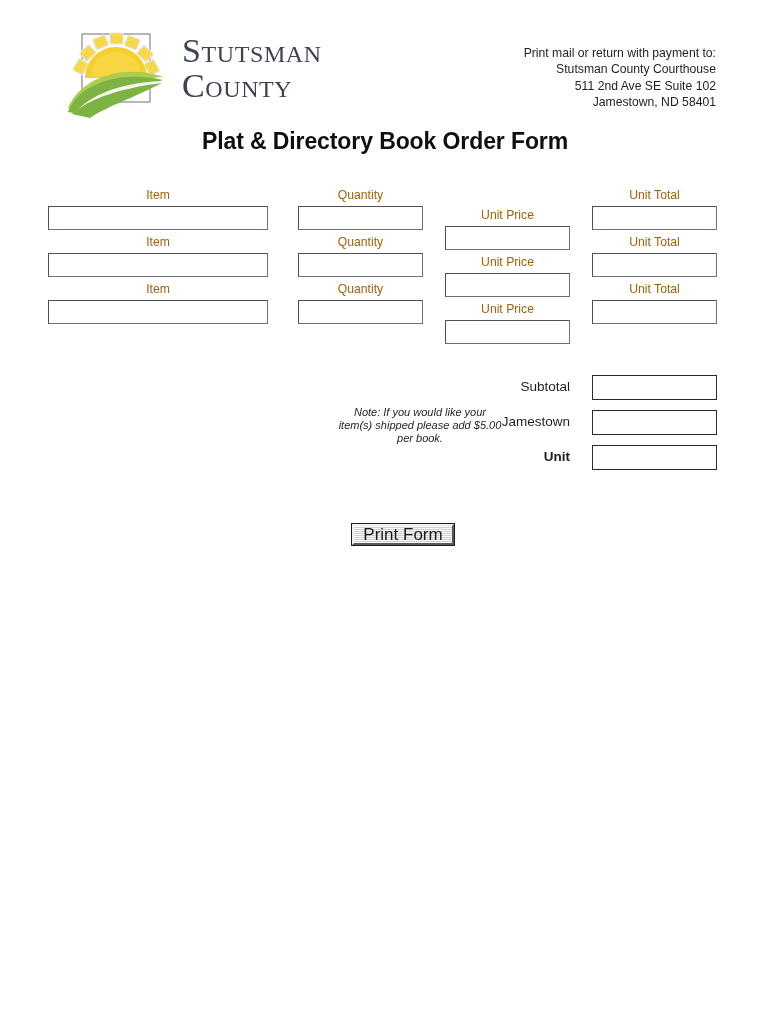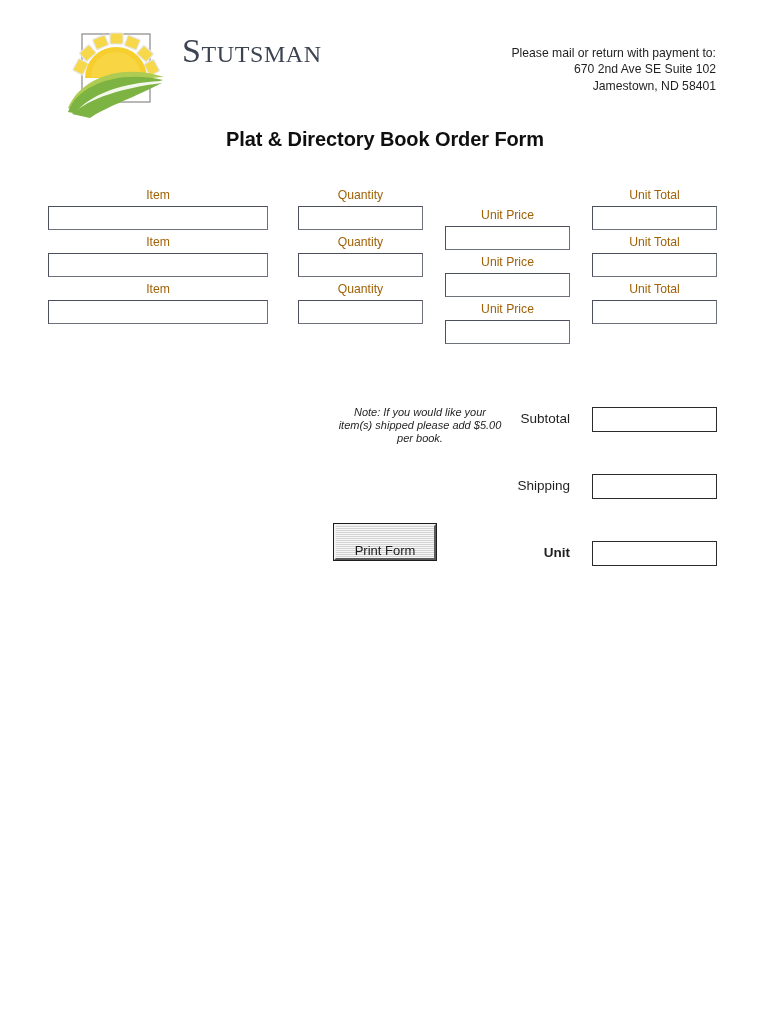--- a/index.html
+++ b/index.html
@@ -64,21 +64,21 @@
     white-space: nowrap;
   }
   .mail-block span { display: block; }
 
   .form-title {
     position: absolute;
     left: 0;
     right: 0;
     top: 128px;
     text-align: center;
-    font-size: 20px;
+    font-size: 23px;
     font-weight: bold;
     color: #0f0f0f;
     letter-spacing: -0.1px;
   }
 
   
   .rows {
     position: absolute;
     left: 0;
     top: 188px;
@@ -124,21 +124,20 @@
   
   .totals {
     position: absolute;
     left: 0;
     top: 375px;
     width: 770px;
   }
   .trow {
     position: relative;
     height: 35px;
-    margin-top: 32px;
   }
   .trow .tlabel {
     position: absolute;
     left: 430px;
     width: 140px;
     text-align: right;
     top: 4px;
     font-size: 13.5px;
     color: #1f1f1f;
   }
@@ -167,36 +166,36 @@
     text-align: center;
     font-style: italic;
     font-size: 11px;
     line-height: 13.2px;
     color: #1f1f1f;
   }
 
   
   .print-btn {
     position: absolute;
-    left: 334px;
+    left: 352px;
     top: 524px;
     width: 102px;
     height: 21px;
     box-sizing: border-box;
-    padding: 16px;
+    padding: 0;
     background:
       repeating-linear-gradient(0deg, rgba(255,255,255,0.85) 0 1px, rgba(0,0,0,0) 1px 2px),
       #d2d2d2;
     border-top: 2px solid #f1f1f1;
     border-left: 2px solid #f1f1f1;
     border-right: 2px solid #5a5a5a;
     border-bottom: 2px solid #5a5a5a;
     box-shadow: 0 0 0 1px #1d1d1d;
     font-family: "Liberation Sans", sans-serif;
-    font-size: 13px;
+    font-size: 17px;
     color: #1b1b1b;
     line-height: 17px;
     text-align: center;
     cursor: pointer;
   }
 </style>
 </head>
 <body>
 
 <div class="page">
@@ -226,26 +225,28 @@
         <path d="M4 84 C14 56 56 42 99 52 C66 62 40 72 25 88 Z" fill="#7cb342"></path>
 
         <path d="M10 86 C26 66 58 55 96 53 C62 66 36 76 22 90 Z" fill="#ffffff" opacity="0.9"></path>
 
         <path d="M8 86 C26 70 58 60 98 55 C64 72 40 80 26 90 Z" fill="#7cb342"></path>
       </svg>
     </div>
 
     <div class="wordmark">
       <span class="wm-line">Stutsman</span>
+      <span class="wm-line">County</span>
     </div>
   </div>
 
   <div class="mail-block">
-    <span>Please mail or return with payment to:</span>
-    <span>670 2nd Ave SE Suite 102</span>
+    <span>Print mail or return with payment to:</span>
+    <span>Stutsman County Courthouse</span>
+    <span>511 2nd Ave SE Suite 102</span>
     <span>Jamestown, ND 58401</span>
   </div>
 
   <div class="form-title">Plat &amp; Directory Book Order Form</div>
 
   <div class="rows">
 
     <div class="row">
       <div class="cell c-item">
         <span class="lbl">Item</span>
@@ -304,21 +305,21 @@
     </div>
 
   </div>
 
   <div class="totals">
     <div class="trow">
       <span class="tlabel">Subtotal</span>
       <input class="tbox" type="text" value="" style="">
     </div>
     <div class="trow">
-      <span class="tlabel">Shipping</span>
+      <span class="tlabel">Jamestown</span>
       <input class="tbox" type="text" value="" style="">
     </div>
     <div class="trow is-total">
       <span class="tlabel">Unit</span>
       <input class="tbox" type="text" value="" style="">
     </div>
   </div>
 
   <div class="ship-note">
     <span>Note: If you would like your item(s)</span>

